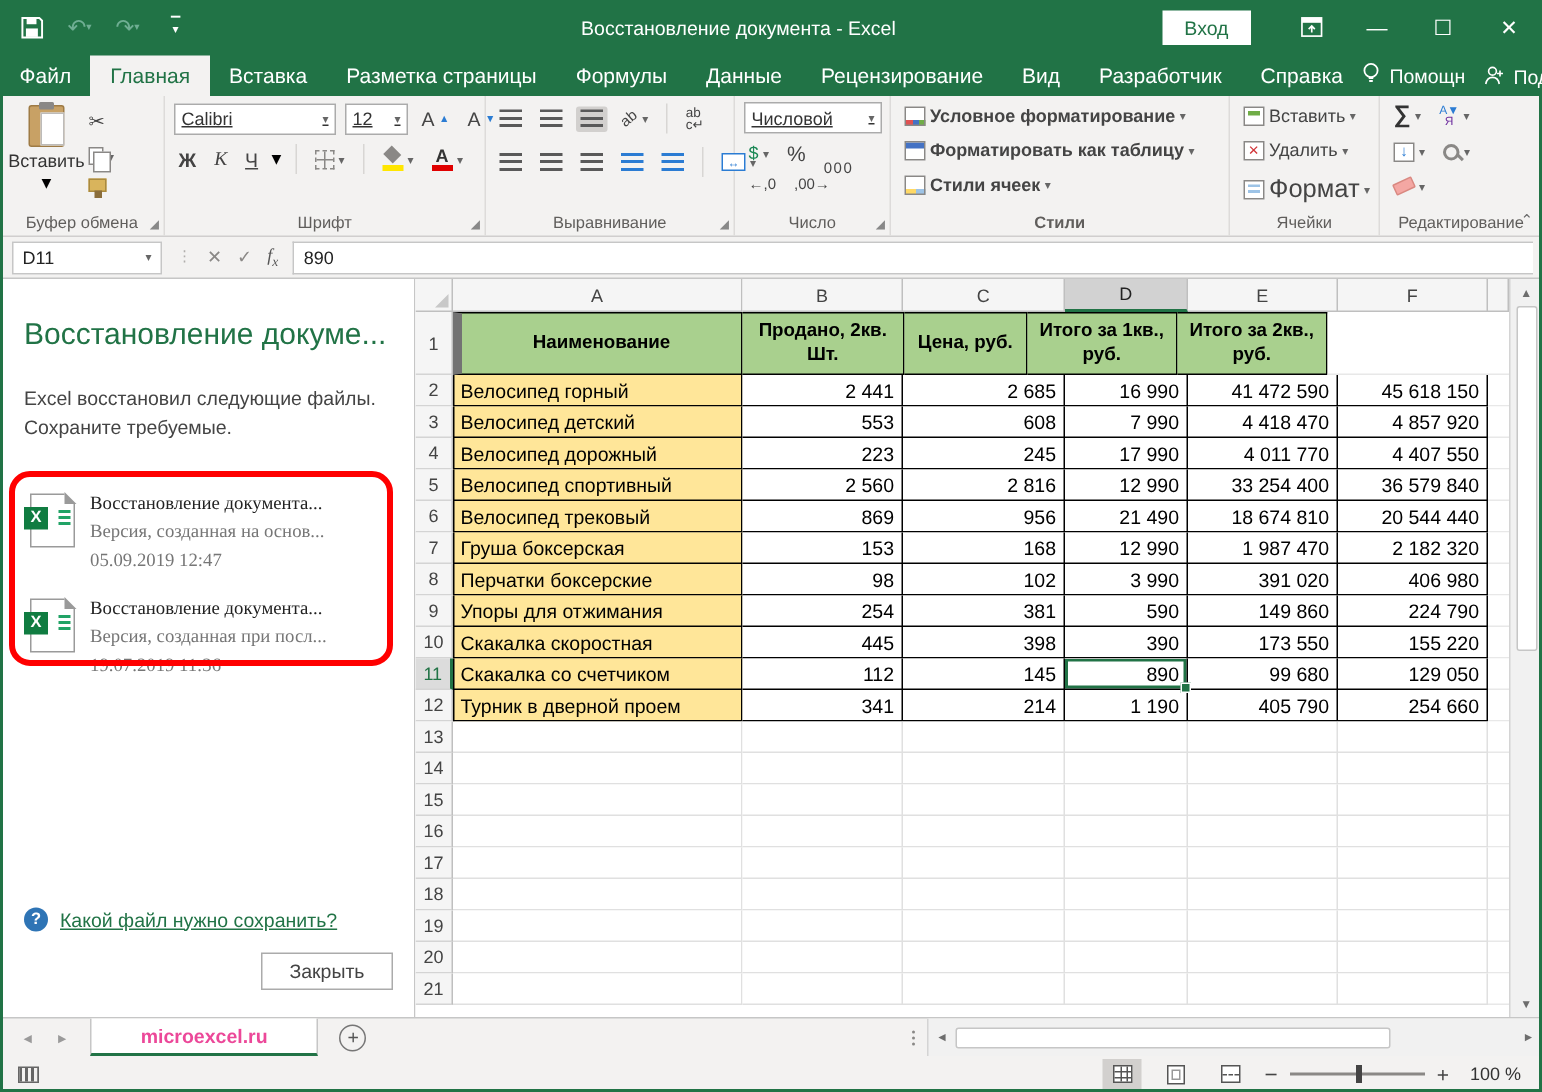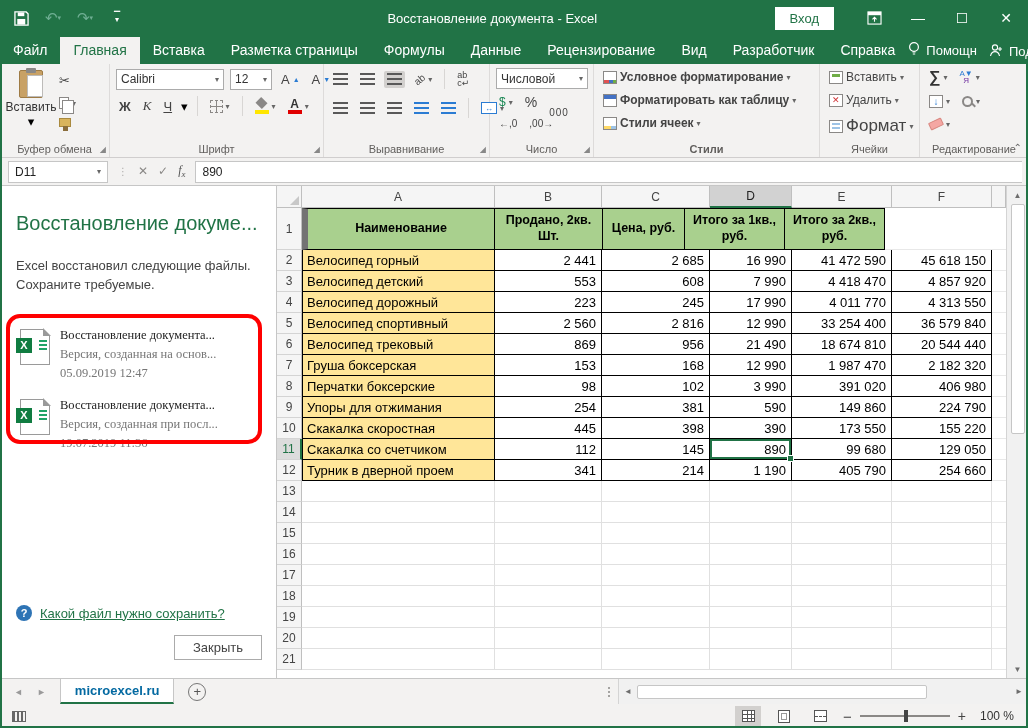--- a/index.html
+++ b/index.html
@@ -27,21 +27,21 @@
   
   .ribbon { position:absolute; top:64px; left:0; right:0; height:94px; background:#f3f2f1; border-bottom:1px solid #d0cece; display:flex; }
   .rgroup { position:relative; padding:4px 4px 18px 6px; display:flex; align-items:flex-start; border-right:1px solid #dddbda; }
   .rglabel { position:absolute; bottom:2px; left:0; right:0; text-align:center; font-size:11px; color:#605e5c; white-space:nowrap; }
   .dlauncher { position:absolute; bottom:3px; right:3px; font-size:8px; color:#888; cursor:pointer; line-height:8px; }
   .rbtn { display:flex; align-items:center; gap:3px; padding:2px 3px; border-radius:2px; cursor:pointer; color:#444; white-space:nowrap; }
   .rbtn .arr { font-size:8px; color:#666; }
   .smallrow { display:flex; align-items:center; gap:6px; height:22px; }
   .bigbtn { display:flex; flex-direction:column; align-items:center; width:50px; cursor:pointer; padding-top:2px; }
   .bigbtn .blabel { font-size:12px; color:#333; margin-top:2px; }
-  .combo { background:#fff; border:1px solid #ababab; height:21px; display:flex; align-items:center; justify-content:space-between; font-size:12px; color:#333; padding:0 4px; cursor:pointer; }
+  .combo { background:#fff; border:1px solid #ababab; height:21px; display:flex; align-items:center; justify-content:space-between; font-size:12px; color:#333; padding:0 4px; cursor:pointer;text-decoration:underline; }
   .combo .arr { font-size:8px; color:#666; margin-left:6px; }
   .sep-v { width:1px; height:20px; background:#d8d6d4; margin:0 3px; }
   .active-ctl { background:#d2d0ce; }
 
   
   .clipboard-sh { width:24px; height:28px; background:#c8a165; border:1px solid #9e7b45; border-radius:2px; position:relative; }
   .clipboard-sh::before { content:""; position:absolute; left:6px; top:-3px; width:10px; height:5px; background:#8a8886; border-radius:1px; }
   .clipboard-sh::after { content:""; position:absolute; left:7px; top:4px; width:14px; height:20px; background:#fff; border:1px solid #bdbbb9; }
   .i-copy { position:relative; width:10px; height:12px; border:1px solid #8a8886; background:#fff; }
   .i-copy::after { content:""; position:absolute; left:2px; top:2px; width:10px; height:12px; border:1px solid #8a8886; background:#fff; }
@@ -133,21 +133,21 @@
 
   
   .vscroll { width:22px; flex:none; background:#f1f1f1; border-left:1px solid #d4d4d4; display:flex; flex-direction:column; align-items:center; }
   .varrow { height:18px; width:100%; display:flex; align-items:center; justify-content:center; color:#6d6d6d; font-size:8px; cursor:pointer; }
   .vthumb { width:14px; height:230px; background:#fff; border:1px solid #c6c6c6; border-radius:2px; cursor:grab; }
   .vfill { flex:1; }
 
   
   .sheetbar { position:absolute; left:0; right:0; bottom:24px; height:26px; background:#f3f2f1; border-top:1px solid #c6c6c6; display:flex; align-items:stretch; }
   .nav-arrows { display:flex; align-items:center; gap:14px; padding:0 14px; color:#9a9a9a; font-size:9px; }
-  .sheet-tab { background:#fff; border-right:1px solid #c6c6c6; border-left:1px solid #c6c6c6; border-bottom:2px solid #217346; display:flex; align-items:center; padding:0 14px; font-weight:bold; color:#0369a1; font-size:13px; cursor:pointer;text-align:right; }
+  .sheet-tab { background:#fff; border-right:1px solid #c6c6c6; border-left:1px solid #c6c6c6; border-bottom:2px solid #217346; display:flex; align-items:center; padding:0 33px; font-weight:bold; color:#ec4899; font-size:13px; cursor:pointer;text-align:right; }
   .addsheet { width:18px; height:18px; border:1px solid #767676; border-radius:50%; color:#555; display:flex; align-items:center; justify-content:center; font-size:13px; margin:auto 14px; cursor:pointer; }
   .splitdots { display:flex; flex-direction:column; gap:2px; justify-content:center; margin:0 8px 0 auto; }
   .splitdots i { width:2px; height:2px; background:#8a8886; border-radius:50%; }
   .hscroll { display:flex; align-items:center; width:410px; flex:none; background:#f1f1f1; border-left:1px solid #d4d4d4; }
   .harrow { width:18px; text-align:center; color:#6d6d6d; font-size:8px; cursor:pointer; }
   .hthumb { width:290px; height:14px; background:#fff; border:1px solid #c6c6c6; border-radius:2px; cursor:grab; }
 
   
   .statusbar { position:absolute; left:0; right:0; bottom:0; height:24px; background:#f3f2f1; display:flex; align-items:center; }
   .macro-icon { width:14px; height:11px; border:1px solid #666; margin-left:12px; background:repeating-linear-gradient(90deg,#666 0 2px,transparent 2px 4px); cursor:pointer; }
@@ -541,21 +541,21 @@
             <div class="vcell w-f">4 857 920</div>
             <div class="fillcol w-g"></div>
           </div>
           <div class="grow datarow">
             <div class="rowhdr w-rh">4</div>
             <div class="ncell w-a">Велосипед дорожный</div>
             <div class="vcell w-b">223</div>
             <div class="vcell w-c">245</div>
             <div class="vcell w-d">17 990</div>
             <div class="vcell w-e">4 011 770</div>
-            <div class="vcell w-f">4 313 550</div>
+            <div class="vcell w-f">4 407 550</div>
             <div class="fillcol w-g"></div>
           </div>
           <div class="grow datarow">
             <div class="rowhdr w-rh">5</div>
             <div class="ncell w-a">Велосипед спортивный</div>
             <div class="vcell w-b">2 560</div>
             <div class="vcell w-c">2 816</div>
             <div class="vcell w-d">12 990</div>
             <div class="vcell w-e">33 254 400</div>
             <div class="vcell w-f">36 579 840</div>

